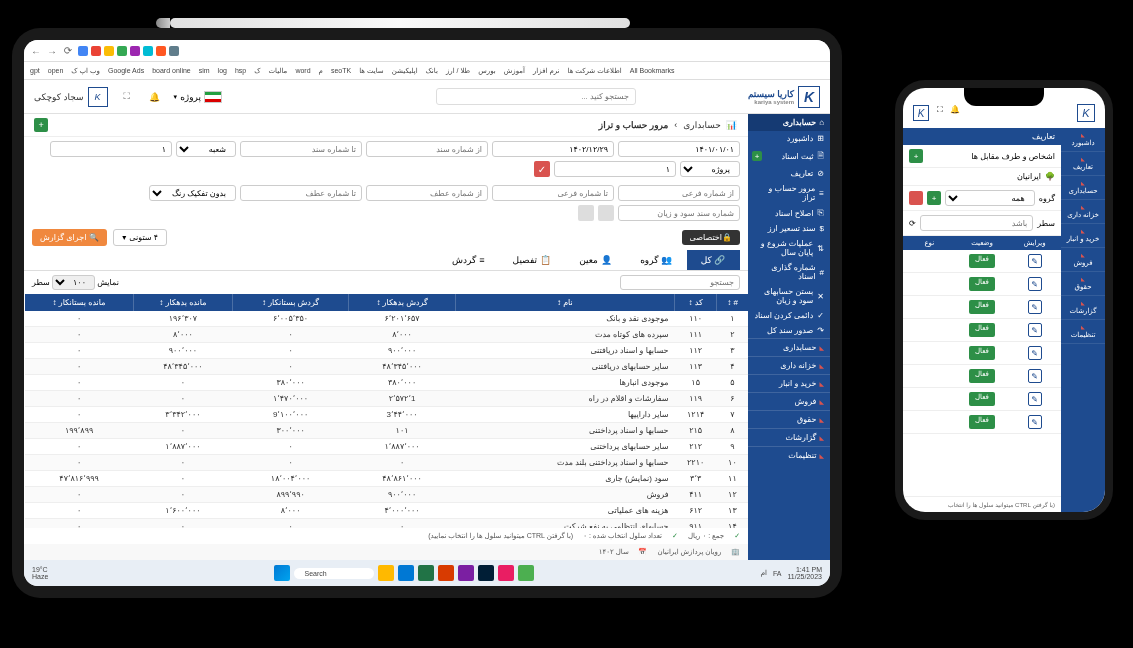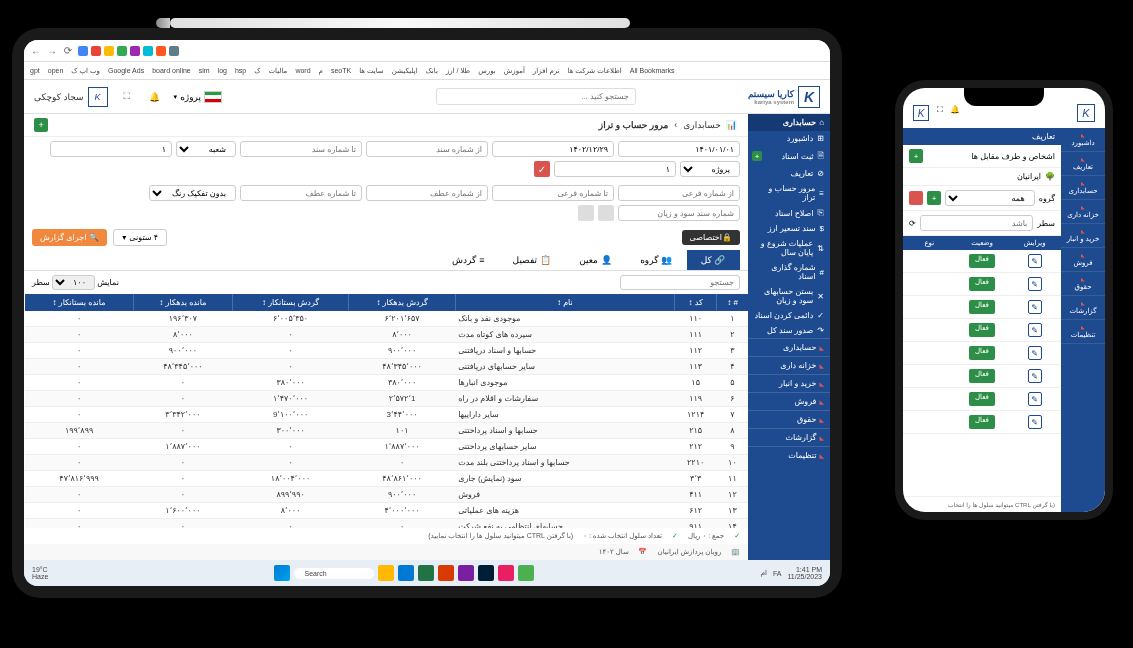--- a/index.html
+++ b/index.html
@@ -66,21 +66,21 @@
 .tab.active{background:#1e4b8f;color:#fff}
 
 .table-controls{display:flex;justify-content:space-between;align-items:center;padding:4px 8px;font-size:8px}
 .table-controls input{border:1px solid #ccc;border-radius:3px;padding:2px 5px;font-size:8px;width:120px}
 .table-controls select{border:1px solid #ccc;border-radius:3px;padding:1px 4px;font-size:8px}
 
 
 .data-table{width:100%;border-collapse:collapse;font-size:8px}
 .data-table thead th{background:#1e4b8f;color:#fff;padding:4px 3px;text-align:center;font-weight:normal;border-left:1px solid rgba(255,255,255,.2)}
 .data-table tbody td{padding:3px;border-bottom:1px solid #eee;text-align:center;color:#333}
-.data-table tbody td:nth-child(3){text-align:left;padding-right:6px}
+.data-table tbody td:nth-child(3){text-align:right;padding-right:6px}
 .data-table tbody tr:nth-child(even){background:#fafafa}
 
 .footer-note{padding:4px 8px;font-size:7px;color:#555;display:flex;gap:10px;align-items:center}
 .check-green{color:#2d8f47}
 
 .taskbar{background:#e8eef5;height:26px;display:flex;align-items:center;padding:0 8px;gap:6px;direction:ltr;font-size:7px;color:#444}
 .taskbar .weather{display:flex;flex-direction:column;line-height:1}
 .taskbar .center{margin:0 auto;display:flex;align-items:center;gap:4px}
 .taskbar .win{width:16px;height:16px;background:linear-gradient(135deg,#0078d4,#00a4ef);border-radius:2px}
 .taskbar .search-tb{background:#fff;border-radius:10px;padding:2px 10px;width:80px}

